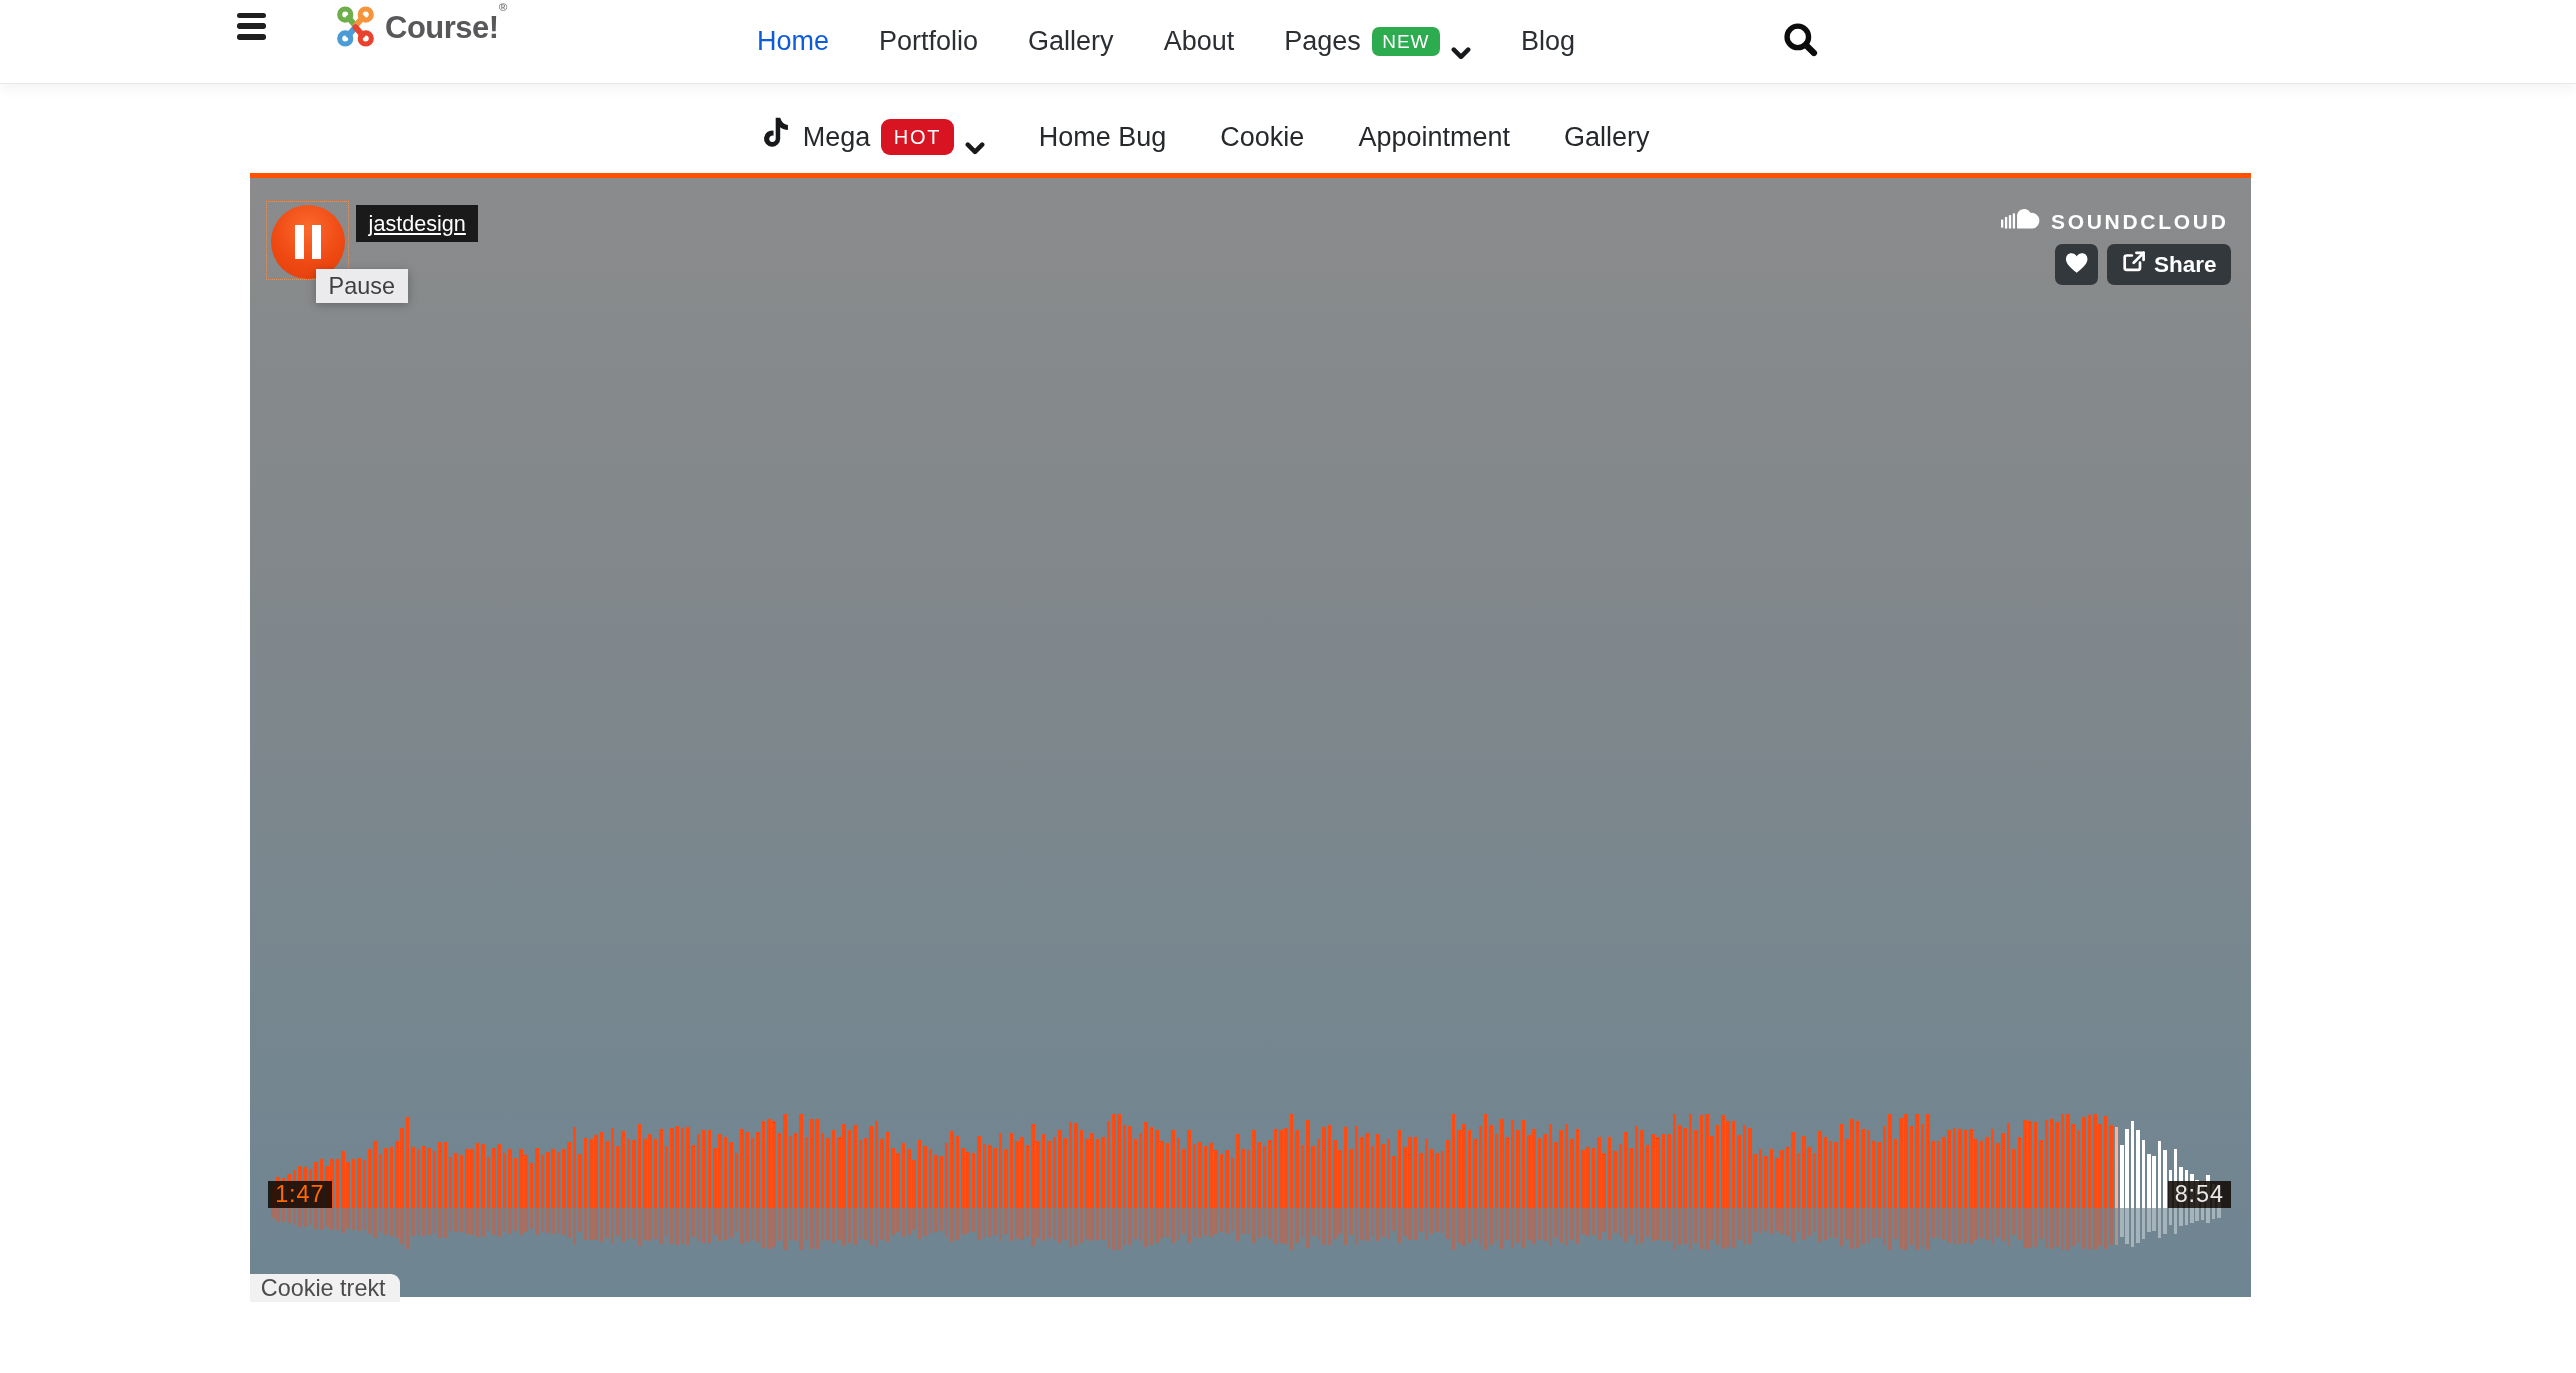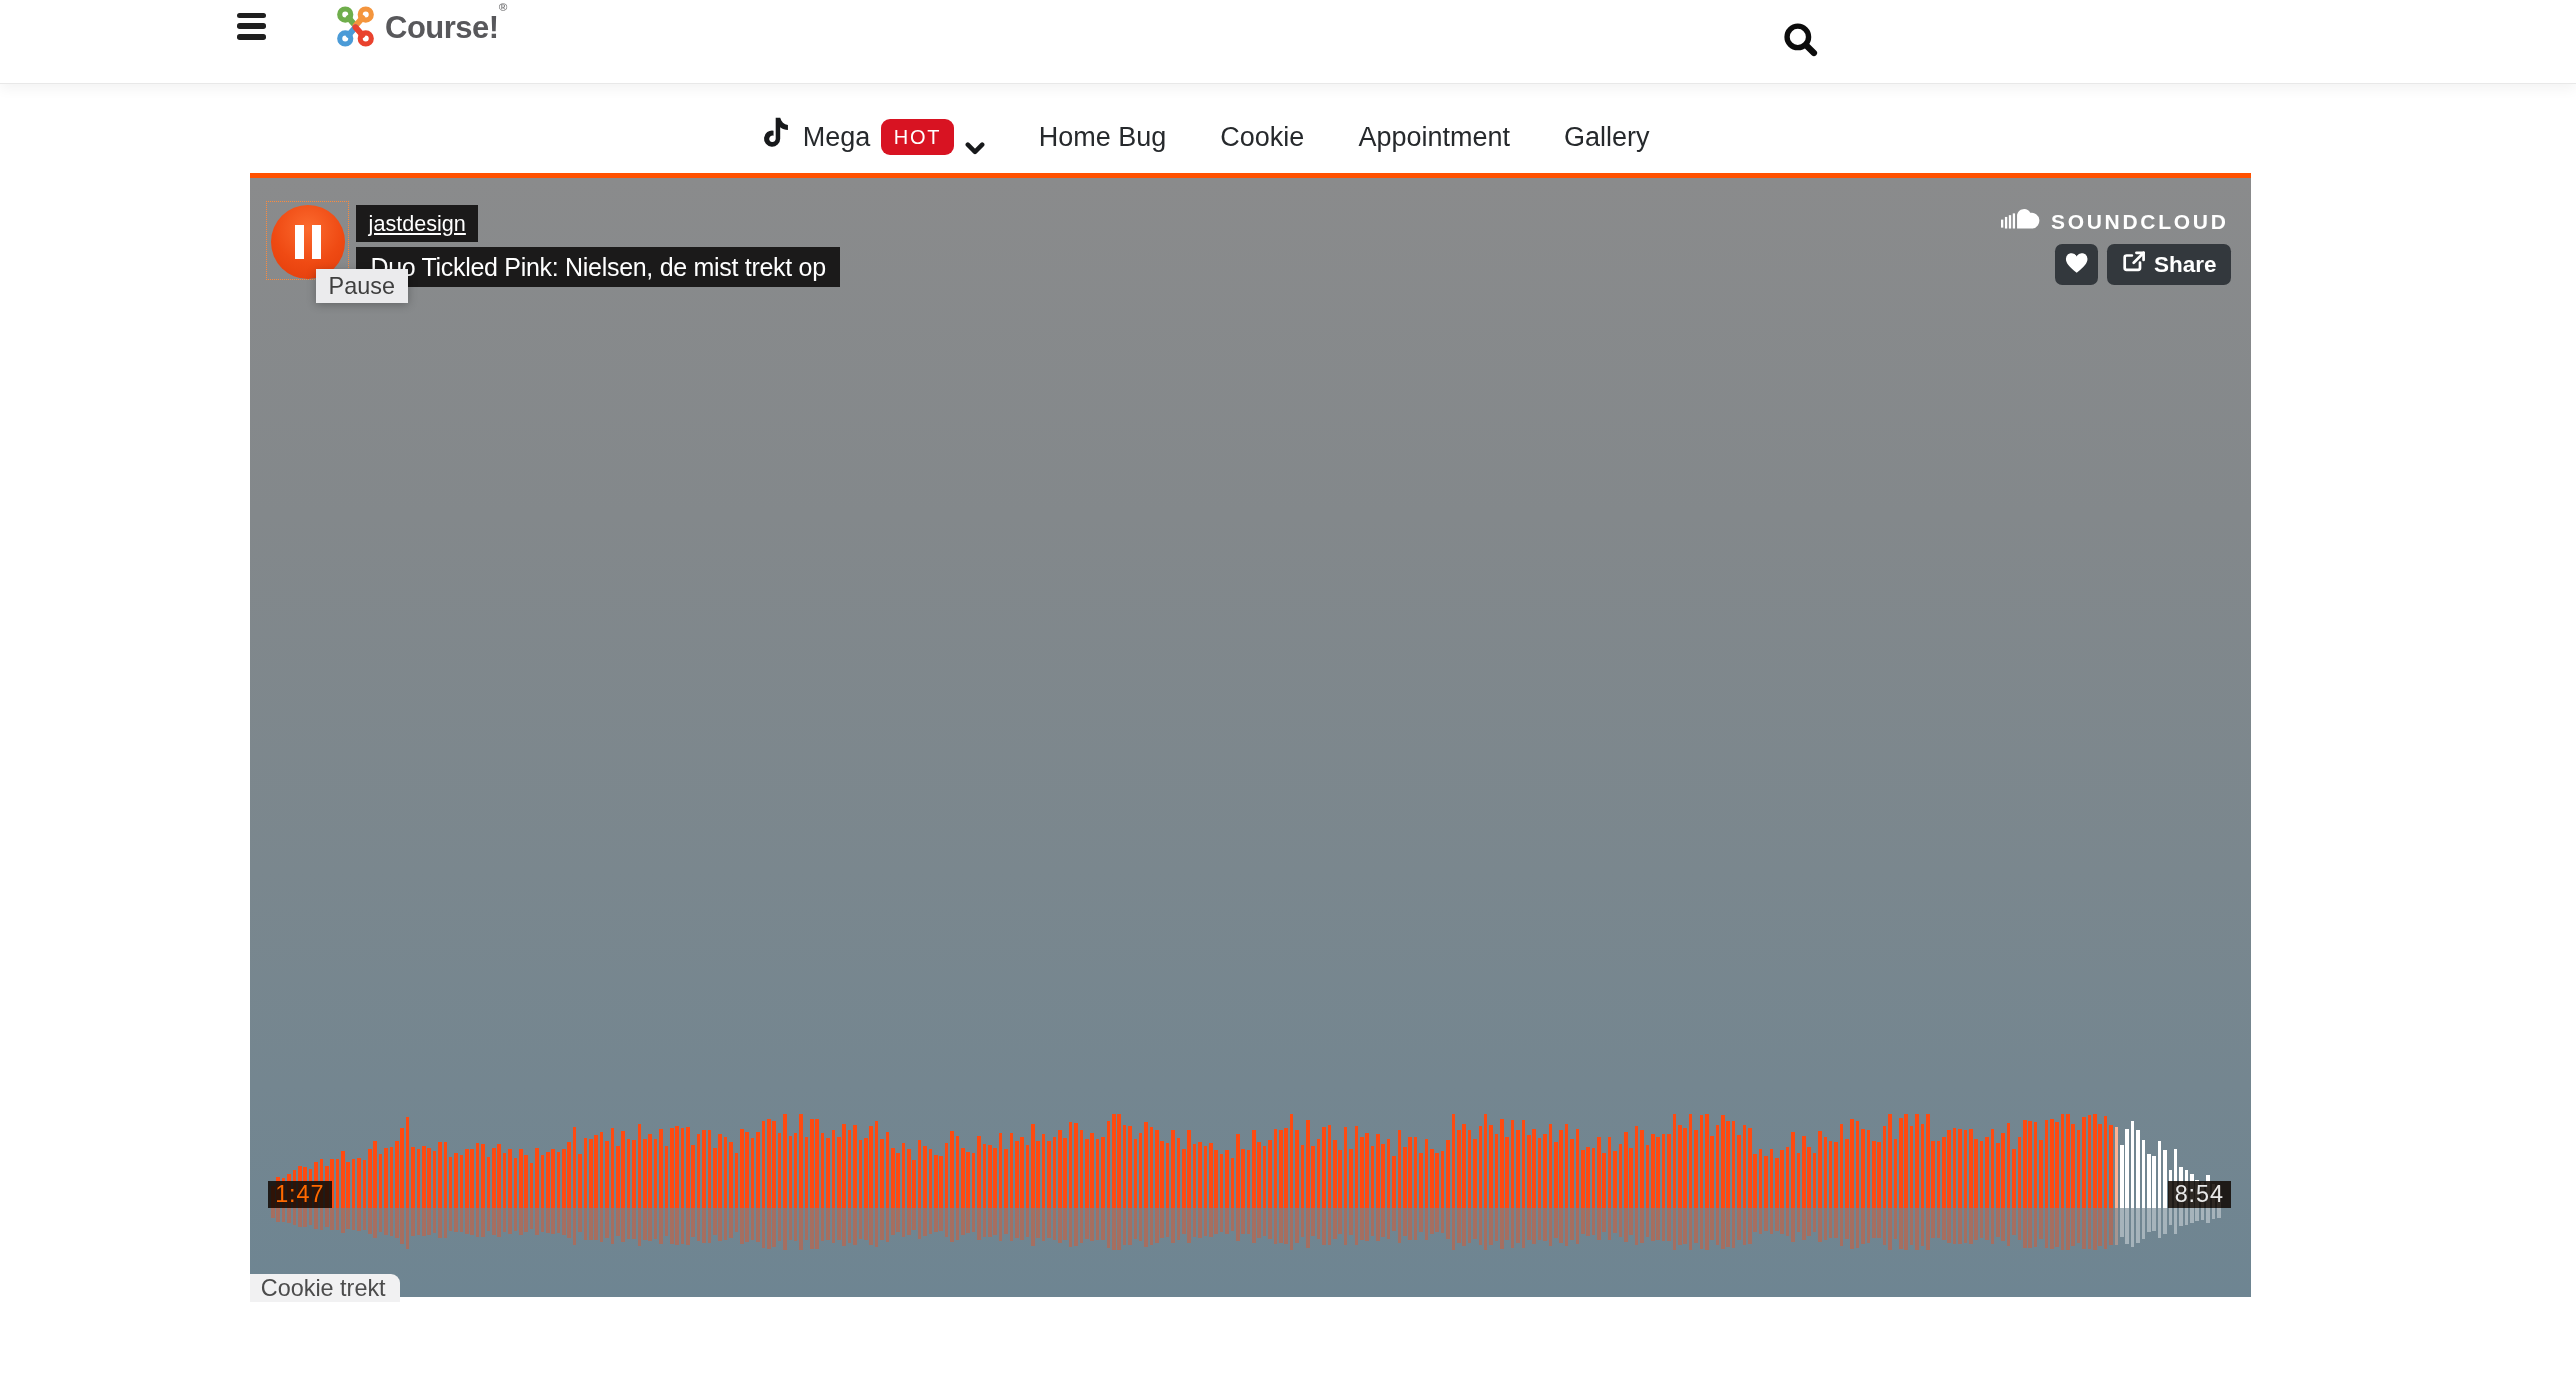--- a/index.html
+++ b/index.html
@@ -93,20 +93,46 @@
           <circle cx="12" cy="38" r="6.5" stroke="#4b9bd7" stroke-width="6"></circle>
           <path d="M16 34 L24 25" stroke="#4b9bd7" stroke-width="7"></path>
           <circle cx="36" cy="38" r="6.5" stroke="#e9422e" stroke-width="6"></circle>
           <path d="M32 34 L24 25" stroke="#e9422e" stroke-width="7"></path>
         </g>
       </svg>
     </span>
     <span class="brand-text"><span>Course!</span><span class="brand-reg">®</span></span>
   </a>
 
+  <nav class="main-nav">
+    <a class="nav-link" style="color: rgb(13, 93, 219);">
+        <span>Home</span>
+      </a>
+    <a class="nav-link">
+        <span>Portfolio</span>
+      </a>
+    <a class="nav-link">
+        <span>Gallery</span>
+      </a>
+    <a class="nav-link">
+        <span>About</span>
+      </a>
+    <a class="nav-link">
+      <span>Pages</span>
+      <span class="badge-new" style="background: rgb(45, 171, 79);">NEW</span>
+      <span class="chev">
+        <svg width="20" height="12.6" viewBox="0 0 22 14">
+            <path d="M3 3 L11 11 L19 3" stroke="#17191b" stroke-width="5" fill="none" stroke-linecap="round" stroke-linejoin="round"></path>
+          </svg>
+      </span>
+    </a>
+    <a class="nav-link">
+        <span>Blog</span>
+      </a>
+  </nav>
 
   <button class="search-btn">
     <span>
       <svg width="43" height="43" viewBox="0 0 48 48">
           <circle cx="21" cy="20" r="12" stroke="#0c0c0c" stroke-width="6" fill="none"></circle>
           <path d="M30 29 L39 38" stroke="#0c0c0c" stroke-width="7" stroke-linecap="round"></path>
         </svg>
     </span>
   </button>
 </header>
@@ -143,23 +169,20 @@
 <section class="sc-player" style="border-top-color: rgb(255, 81, 0);">
   <div class="focus-rect"></div>
   <button class="pause-btn">
     <span></span>
     <span></span>
   </button>
   <div class="tooltip">Pause</div>
 
   <div class="chip chip-artist">
     <a>jastdesign</a>
-  </div>
-  <div class="chip chip-title">
-    <span>Duo Tickled Pink: Nielsen, de mist trekt op</span>
   </div>
 
   <div class="sc-brand">
     <span>
       <svg width="41" height="27" viewBox="0 0 46 30" fill="#fff">
         <rect x="0" y="14" width="2.6" height="9"></rect>
         <rect x="4.4" y="11" width="2.6" height="13"></rect>
         <rect x="8.8" y="9" width="2.6" height="15"></rect>
         <rect x="13.2" y="7" width="2.6" height="17"></rect>
         <path d="M18 24 V8.5 a8 8 0 0 1 14.8 -2.2 a7 7 0 1 1 2.6 17.7 z"></path>

